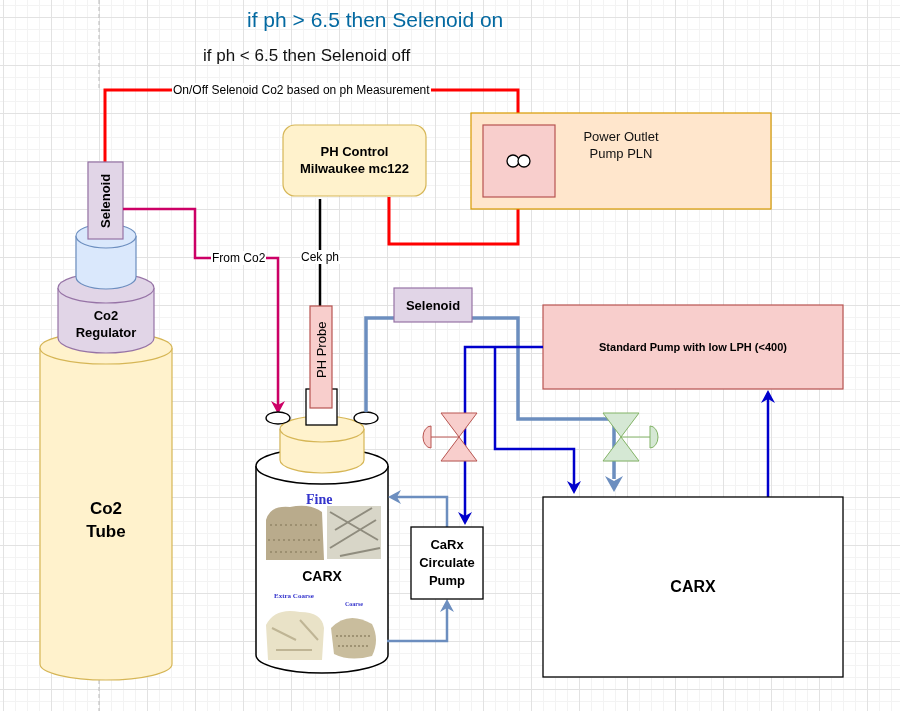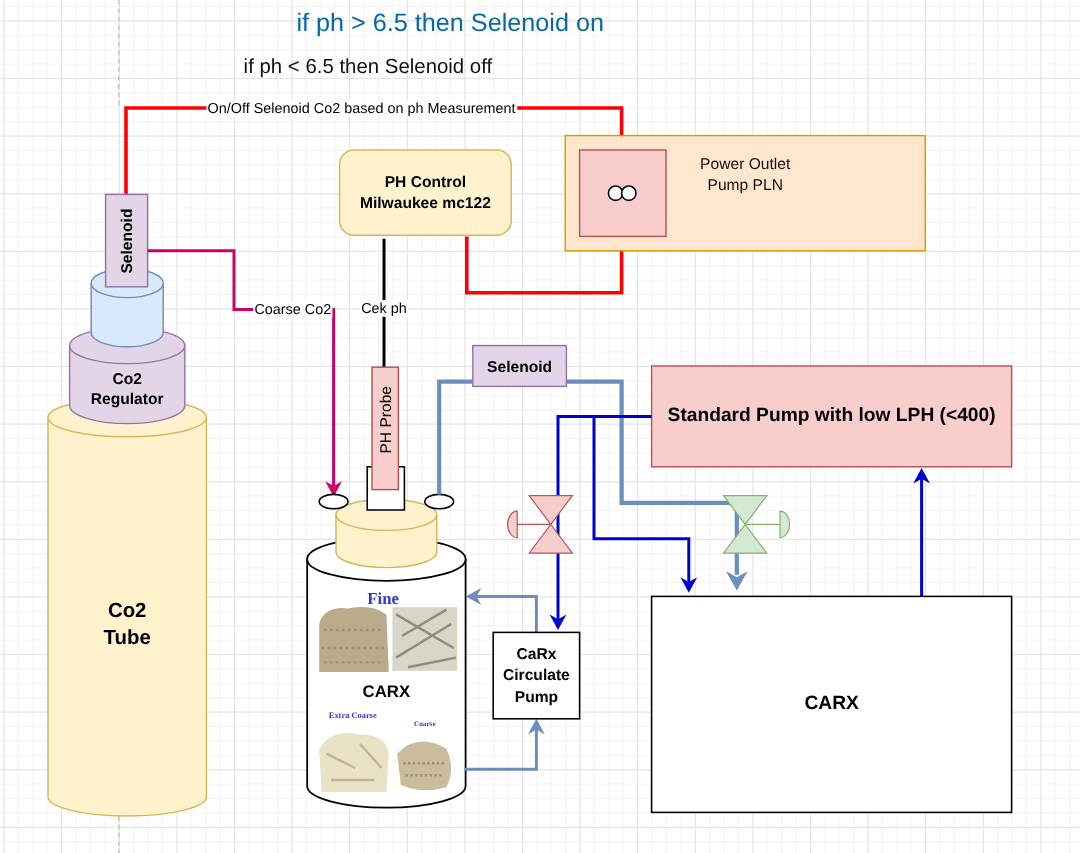--- a/index.html
+++ b/index.html
@@ -140,21 +140,21 @@
 
   <rect x="411" y="527" width="72" height="72" fill="#ffffff" stroke="#000" stroke-width="1.3"></rect>
 
   <rect x="543" y="497" width="300" height="180" fill="#ffffff" stroke="#000" stroke-width="1.3"></rect>
 </svg>
 
 <div class="lbl" style="left:203px; top:8px; font-size:21px; color:#0369a1;margin-left:44px;">if ph &gt; 6.5 then Selenoid on</div>
 <div class="lbl" style="left:203px; top:46px; font-size:17px; color:#111;">if ph &lt; 6.5 then Selenoid off</div>
 
 <div class="lbl edge-label" style="left:172px; top:83px;">On/Off Selenoid Co2 based on ph Measurement</div>
-<div class="lbl edge-label" style="left:211px; top:251px;">Coarse Co2</div>
+<div class="lbl edge-label" style="left:211px; top:251px;">From Co2</div>
 <div class="lbl edge-label" style="left:300px; top:250px;">Cek ph</div>
 
 <div class="lbl center bold" style="left:283px; top:143px; width:143px; font-size:13px; flex-direction:column; line-height:17px;">
   <span>PH Control</span>
   <span>Milwaukee mc122</span>
 </div>
 
 <div class="lbl center" style="left:565px; top:128px; width:112px; font-size:13px; flex-direction:column; line-height:17px; color:#111;">
   <span>Power Outlet</span>
   <span>Pump PLN</span>
@@ -169,21 +169,21 @@
 
 <div class="lbl center bold" style="left:40px; top:497px; width:132px; font-size:17px; flex-direction:column; line-height:23px;">
   <span>Co2</span>
   <span>Tube</span>
 </div>
 
 <div class="lbl center vert" style="left:310px; top:306px; width:22px; height:88px; font-size:13px;">PH Probe</div>
 
 <div class="lbl center bold" style="left:394px; top:288px; width:78px; height:34px; font-size:13px;">Selenoid</div>
 
-<div class="lbl center bold" style="left:543px; top:305px; width:300px; height:84px; font-size:16px;">Standard Pump with low LPH (&lt;400)</div>
+<div class="lbl center bold" style="left:543px; top:305px; width:300px; height:84px; font-size:11px;">Standard Pump with low LPH (&lt;400)</div>
 
 <div class="lbl bold" style="left:290px; top:492px; font-size:14px; color:#3333cc; font-family:'Liberation Serif', serif;padding-left:16px;">Fine</div>
 <div class="lbl center bold" style="left:256px; top:568px; width:132px; font-size:14px;">CARX</div>
 <div class="lbl bold" style="left:274px; top:592px; font-size:7px; color:#3333cc; font-family:'Liberation Serif', serif;">Extra Coarse</div>
 <div class="lbl bold" style="left:345px; top:601px; font-size:6px; color:#3333cc; font-family:'Liberation Serif', serif;">Coarse</div>
 
 <div class="lbl center bold" style="left:411px; top:527px; width:72px; height:72px; font-size:13px; flex-direction:column; line-height:18px;">
   <span>CaRx</span>
   <span>Circulate</span>
   <span>Pump</span>

